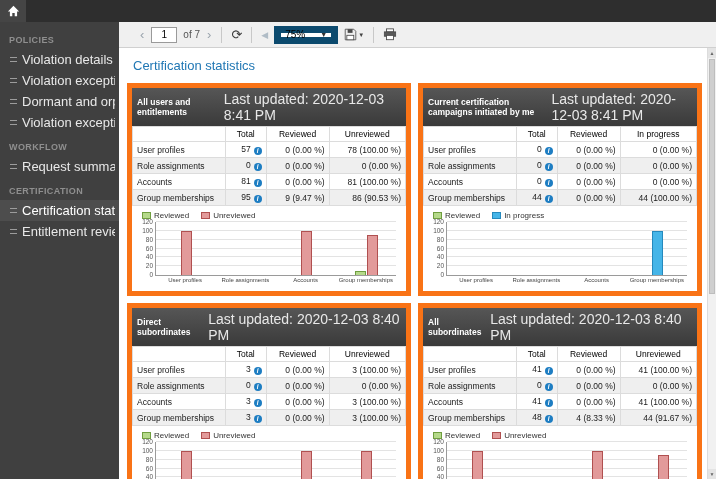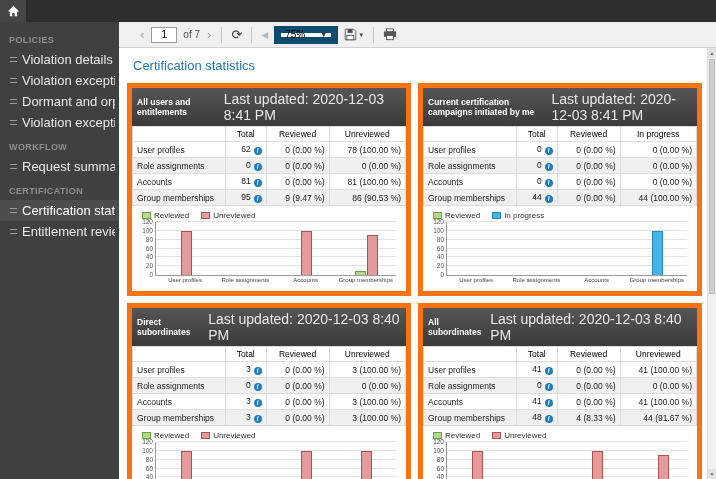--- a/index.html
+++ b/index.html
@@ -189,21 +189,21 @@
                 <tr>
                   <th class="row-label-col"></th>
                   <th class="col-total">Total</th>
                   <th class="col-reviewed">Reviewed</th>
                   <th class="col-third">Unreviewed</th>
                 </tr>
               </thead>
               <tbody>
                 <tr>
                   <td class="lbl">User profiles</td>
-                  <td class="num"><span>62</span><span class="info-icon">i</span></td>
+                  <td class="num"><span>57</span><span class="info-icon">i</span></td>
                   <td class="num">0 (0.00 %)</td>
                   <td class="num">78 (100.00 %)</td>
                 </tr>
                 <tr>
                   <td class="lbl">Role assignments</td>
                   <td class="num"><span>0</span><span class="info-icon">i</span></td>
                   <td class="num">0 (0.00 %)</td>
                   <td class="num">0 (0.00 %)</td>
                 </tr>
                 <tr>

